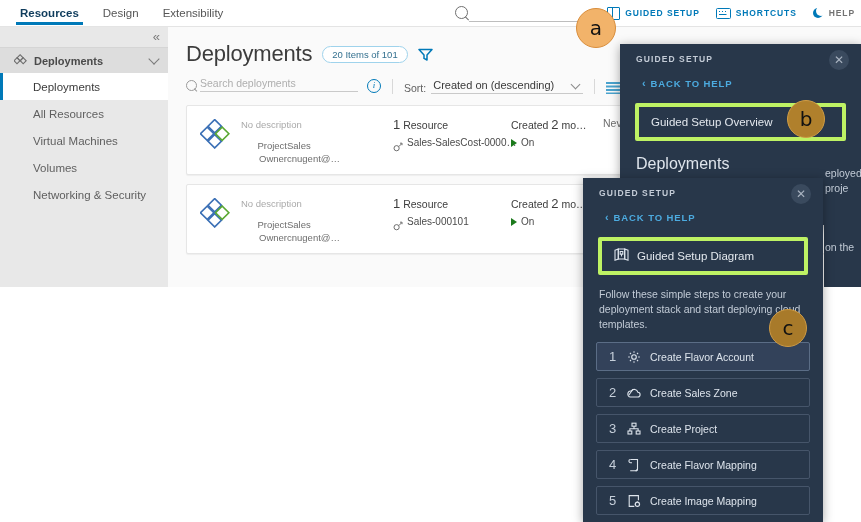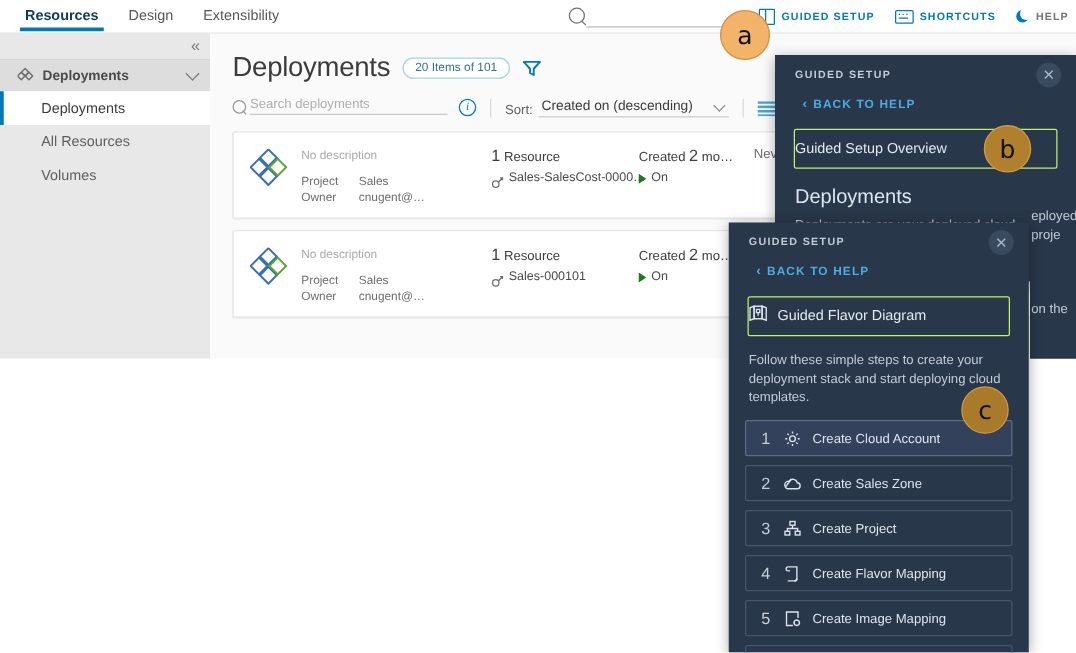--- a/index.html
+++ b/index.html
@@ -76,21 +76,21 @@
   .sort-val .cv{position:absolute;right:4px;top:2px;width:6px;height:6px;border-right:1.2px solid #8a8a8a;border-bottom:1.2px solid #8a8a8a;transform:rotate(45deg);}
   .view-ic{width:14px;height:12px;cursor:pointer;flex:none;}
 
   
   .cards{margin:9px 0 0 18px;}
   .card{background:#fff;border:1px solid #e6e6e6;border-radius:2px;width:640px;height:70px;margin-bottom:9px;box-shadow:0 1px 1px rgba(0,0,0,.05);position:relative;display:flex;padding:11px 0 0 13px;box-sizing:border-box;cursor:pointer;}
   .card-ic{width:30px;height:30px;flex:none;margin:2px 11px 0 0;}
   .card-mid{width:152px;flex:none;}
   .card-name{font-size:13px;color:#6a6aba;line-height:15px;white-space:nowrap;cursor:pointer;}
   .card-desc{font-size:9.5px;color:#a9a9a9;margin-top:2px;}
-  .kv{display:flex;margin-top:9px;}
+  .kv{display:flex;margin-top:9px;text-align:right;}
   .kv .k{width:46px;font-size:9.5px;color:#6d6d6d;line-height:13px;}
   .kv .v{font-size:9.5px;color:#6d6d6d;line-height:13px;}
   .card-col{flex:none;}
   .c-res{width:118px;}
   .c-created{width:92px;}
   .c-exp{width:90px;}
   .res-top{font-size:10.5px;color:#3d3d3d;}
   .res-top b{font-weight:normal;font-size:13px;}
   .res-line{display:flex;align-items:center;gap:4px;margin-top:5px;}
   .res-line .ric{width:10px;height:10px;flex:none;}
@@ -101,21 +101,21 @@
 
   
   .gs{position:absolute;background:#28374a;box-shadow:0 2px 10px rgba(0,0,0,.35);}
   .gs-b{left:620px;top:44px;width:241px;height:181px;}
   .gs-c{left:583px;top:178px;width:240px;height:344px;}
   .gs-hdr{position:relative;height:30px;}
   .gs-hdr .ttl{position:absolute;left:16px;top:10px;font-size:8.5px;letter-spacing:1.1px;color:#c3cbd6;font-weight:bold;}
   .gs-close{position:absolute;right:12px;top:6px;width:20px;height:20px;border-radius:50%;background:#3a4a5e;color:#aab4c1;font-size:12px;line-height:20px;text-align:center;cursor:pointer;}
   .gs-back{margin:3px 0 0 22px;font-size:9.5px;letter-spacing:.9px;color:#4cabe0;font-weight:bold;cursor:pointer;white-space:nowrap;}
   .gs-back .lt{font-size:11px;margin-right:4px;}
-  .gs-box{margin:14px 15px 0 15px;border:1px solid #bef264;border-radius:2px;height:30px;display:flex;align-items:center;gap:8px;cursor:pointer;}
+  .gs-box{margin:14px 15px 0 15px;border:4px solid #bef264;border-radius:2px;height:30px;display:flex;align-items:center;padding-left:12px;gap:8px;cursor:pointer;}
   .gs-box .bx-t{font-size:11.5px;color:#e3e8ee;}
   .gs-h2{margin:14px 0 0 16px;font-size:16px;color:#dfe5ec;}
   .gs-p{margin:6px 16px 0 16px;font-size:10.5px;color:#c2cbd6;line-height:15px;}
   .gs-steps{margin:10px 13px 0 13px;}
   .step{height:27px;border:1px solid #46556a;border-radius:2px;margin-bottom:7px;display:flex;align-items:center;padding-left:12px;gap:9px;position:relative;cursor:pointer;}
   .step.hl{background:#33425a;border-color:#5b6d86;}
   .step .num{font-size:13px;color:#c6cfda;width:9px;}
   .step .sic{width:14px;height:14px;flex:none;}
   .step .stx{font-size:10.5px;color:#dde4ec;white-space:nowrap;}
 
@@ -176,21 +176,27 @@
       <span class="txt">Deployments</span>
       <span class="caret"></span>
     </div>
     <div class="side-item sel">
         <span>Deployments</span>
       </div>
     <div class="side-item">
         <span>All Resources</span>
       </div>
     <div class="side-item">
+        <span>Virtual Machines</span>
+      </div>
+    <div class="side-item">
         <span>Volumes</span>
+      </div>
+    <div class="side-item">
+        <span>Networking &amp; Security</span>
       </div>
   </div>
 
   <div class="main">
 
     <div class="page-head">
       <div class="page-title">Deployments</div>
       <div class="count-pill">20 Items of 101</div>
       <div class="funnel">
         <svg width="15" height="13" viewBox="0 0 15 13">
@@ -366,38 +372,38 @@
       <svg width="15" height="13" viewBox="0 0 15 13">
           <g fill="none" stroke="#dde4ec" stroke-width="1.1">
             <path d="M1 2.2 4.3 1v10L1 12.2z"></path>
             <path d="M4.3 1 10.7 1v10H4.3z"></path>
             <path d="M10.7 1 14 2.2v10L10.7 11z"></path>
             <path d="M6.2 3.5h2.6v2.6H6.2z"></path>
             <path d="M7.5 6.1v2.4"></path>
           </g>
         </svg>
     </span>
-    <span class="bx-t">Guided Flavor Diagram</span>
+    <span class="bx-t">Guided Setup Diagram</span>
   </div>
 
   <div class="gs-p" style="margin-top:12px">Follow these simple steps to create your deployment stack and start deploying cloud templates.</div>
 
   <div class="gs-steps">
 
     <div class="step hl">
       <span class="num">1</span>
       <span class="sic">
         <svg width="14" height="14" viewBox="0 0 14 14">
             <g fill="none" stroke="#dde4ec" stroke-width="1.1">
               <circle cx="7" cy="7" r="2.3"></circle>
               <path d="M7 1.2v1.6M7 11.2v1.6M1.2 7h1.6M11.2 7h1.6M2.9 2.9l1.1 1.1M10 10l1.1 1.1M11.1 2.9 10 4M4 10l-1.1 1.1"></path>
             </g>
           </svg>
       </span>
-      <span class="stx">Create Cloud Account</span>
+      <span class="stx">Create Flavor Account</span>
     </div>
 
     <div class="step">
       <span class="num">2</span>
       <span class="sic">
         <svg width="14" height="14" viewBox="0 0 14 14">
             <g fill="none" stroke="#dde4ec" stroke-width="1.1">
               <path d="M3.4 11h7.2a2.4 2.4 0 0 0 .2-4.8A3.6 3.6 0 0 0 4.3 5 2.9 2.9 0 0 0 3.4 11z"></path>
               <path d="M1.5 9.5 6 3.2"></path>
             </g>

